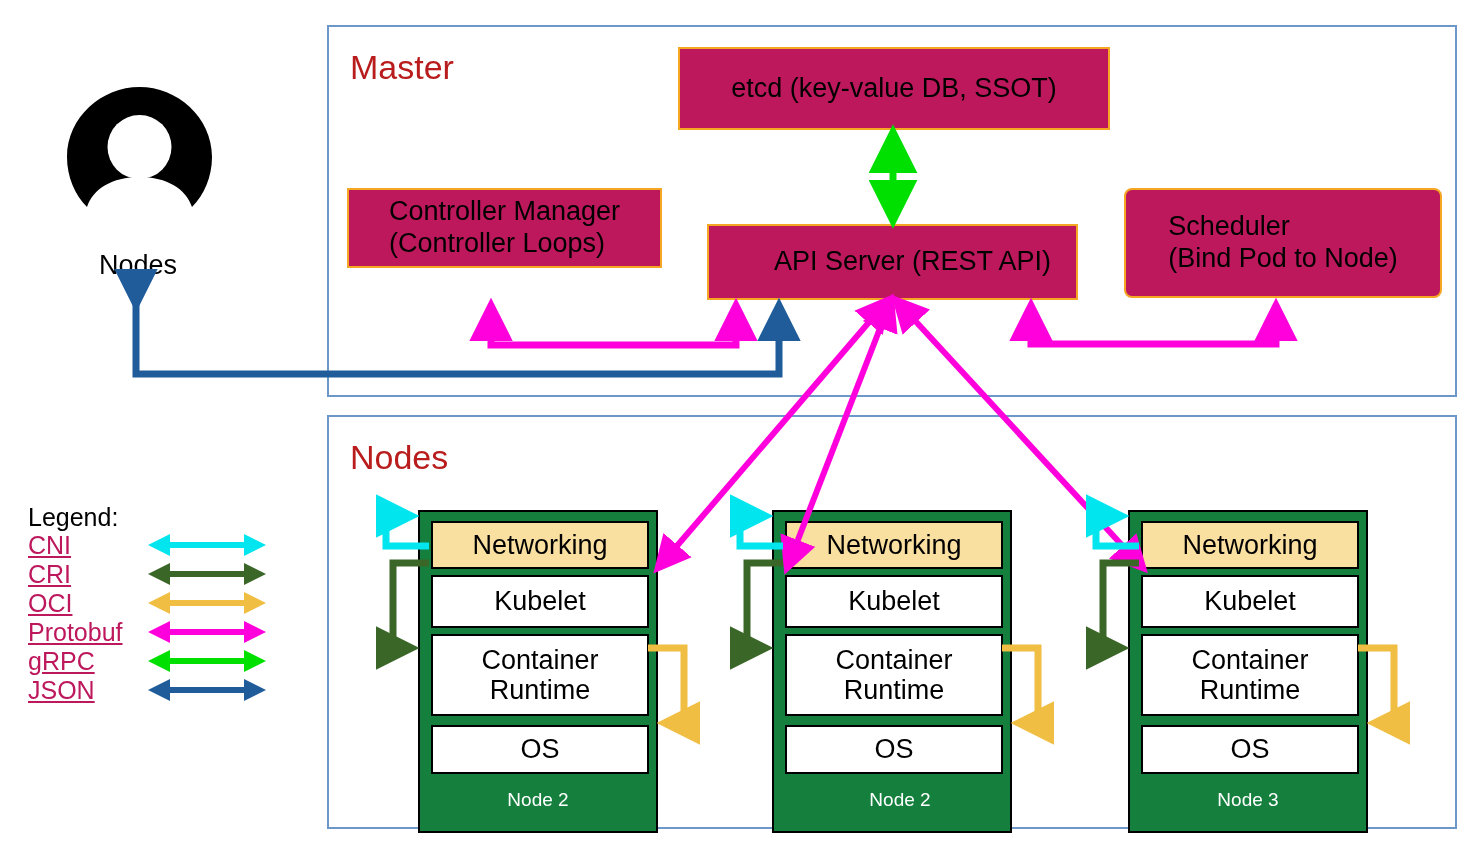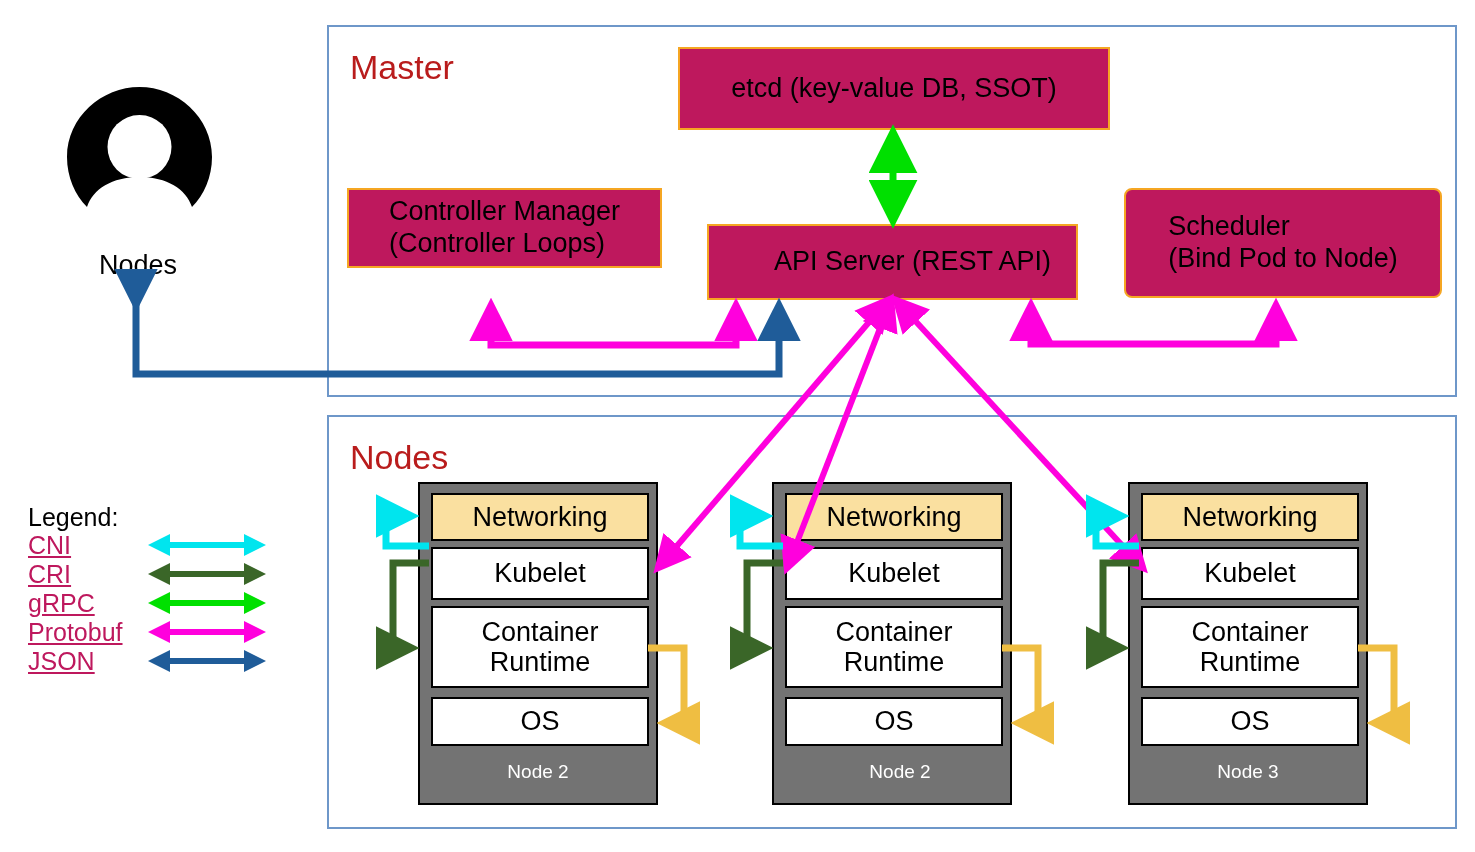--- a/index.html
+++ b/index.html
@@ -10,21 +10,21 @@
   
   .group-box{position:absolute;border:2px solid #6E97C9;background:transparent;}
   .group-title{position:absolute;font-size:34px;color:#b91c1c;line-height:1;white-space:nowrap;}
 
   
   .mbox{position:absolute;border:2.5px solid #F5A623;background:#be185d;
         display:flex;align-items:center;justify-content:center;
         font-size:27px;line-height:1.18;color:#000;box-sizing:border-box;}
 
   
-  .node{position:absolute;background:#737373;border:2.5px solid #000;box-sizing:border-box;}
+  .node{position:absolute;background:#15803d;border:2.5px solid #000;box-sizing:border-box;margin-top:28px;}
   .node-layer{position:absolute;border:2.5px solid #000;background:#fff;box-sizing:border-box;
        display:flex;align-items:center;justify-content:center;text-align:center;
        font-size:27px;line-height:1.12;color:#000;}
   .node-layer.net{background:#FAE0A0;}
   .node-label{position:absolute;left:0;right:0;text-align:center;color:#fff;font-size:19px;}
 
   
   .user-icon{position:absolute;}
   .user-caption{position:absolute;font-size:27px;text-align:center;width:160px;}
 
@@ -196,40 +196,48 @@
 
     <div class="legend-row">
       <span class="legend-name">CRI</span>
       <svg class="legend-arrow" viewBox="0 0 118 26">
         <path d="M0,13 L22,2 L22,24 Z" fill="#3A6628"></path>
         <path d="M118,13 L96,2 L96,24 Z" fill="#3A6628"></path>
         <rect x="20" y="10" width="78" height="6" fill="#3A6628"></rect>
       </svg>
     </div>
 
+    <div class="legend-row">
+      <span class="legend-name">OCI</span>
+      <svg class="legend-arrow" viewBox="0 0 118 26">
+        <path d="M0,13 L22,2 L22,24 Z" fill="#EFBE42"></path>
+        <path d="M118,13 L96,2 L96,24 Z" fill="#EFBE42"></path>
+        <rect x="20" y="10" width="78" height="6" fill="#EFBE42"></rect>
+      </svg>
+    </div>
+
+    <div class="legend-row">
+      <span class="legend-name">Protobuf</span>
+      <svg class="legend-arrow" viewBox="0 0 118 26">
+        <path d="M0,13 L22,2 L22,24 Z" fill="#FF00DD"></path>
+        <path d="M118,13 L96,2 L96,24 Z" fill="#FF00DD"></path>
+        <rect x="20" y="10" width="78" height="6" fill="#FF00DD"></rect>
+      </svg>
+    </div>
 
     <div class="legend-row">
       <span class="legend-name">gRPC</span>
       <svg class="legend-arrow" viewBox="0 0 118 26">
         <path d="M0,13 L22,2 L22,24 Z" fill="#00E000"></path>
         <path d="M118,13 L96,2 L96,24 Z" fill="#00E000"></path>
         <rect x="20" y="10" width="78" height="6" fill="#00E000"></rect>
       </svg>
     </div>
 
     <div class="legend-row">
-      <span class="legend-name">Protobuf</span>
-      <svg class="legend-arrow" viewBox="0 0 118 26">
-        <path d="M0,13 L22,2 L22,24 Z" fill="#FF00DD"></path>
-        <path d="M118,13 L96,2 L96,24 Z" fill="#FF00DD"></path>
-        <rect x="20" y="10" width="78" height="6" fill="#FF00DD"></rect>
-      </svg>
-    </div>
-
-    <div class="legend-row">
       <span class="legend-name">JSON</span>
       <svg class="legend-arrow" viewBox="0 0 118 26">
         <path d="M0,13 L22,2 L22,24 Z" fill="#1F5C99"></path>
         <path d="M118,13 L96,2 L96,24 Z" fill="#1F5C99"></path>
         <rect x="20" y="10" width="78" height="6" fill="#1F5C99"></rect>
       </svg>
     </div>
   </div>
 
 </div>

